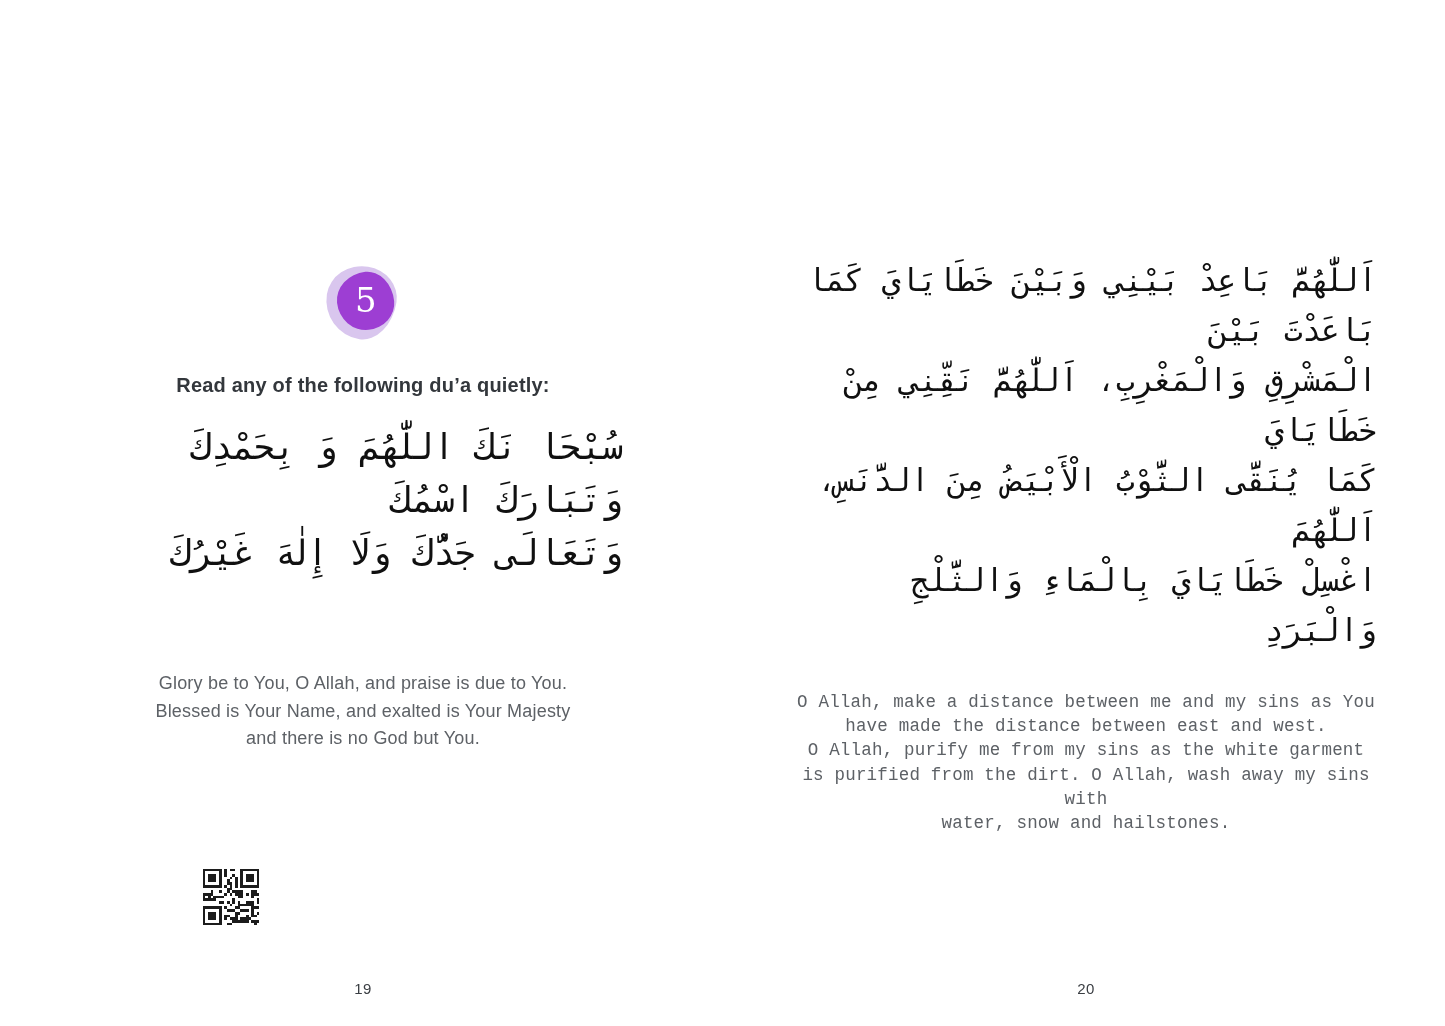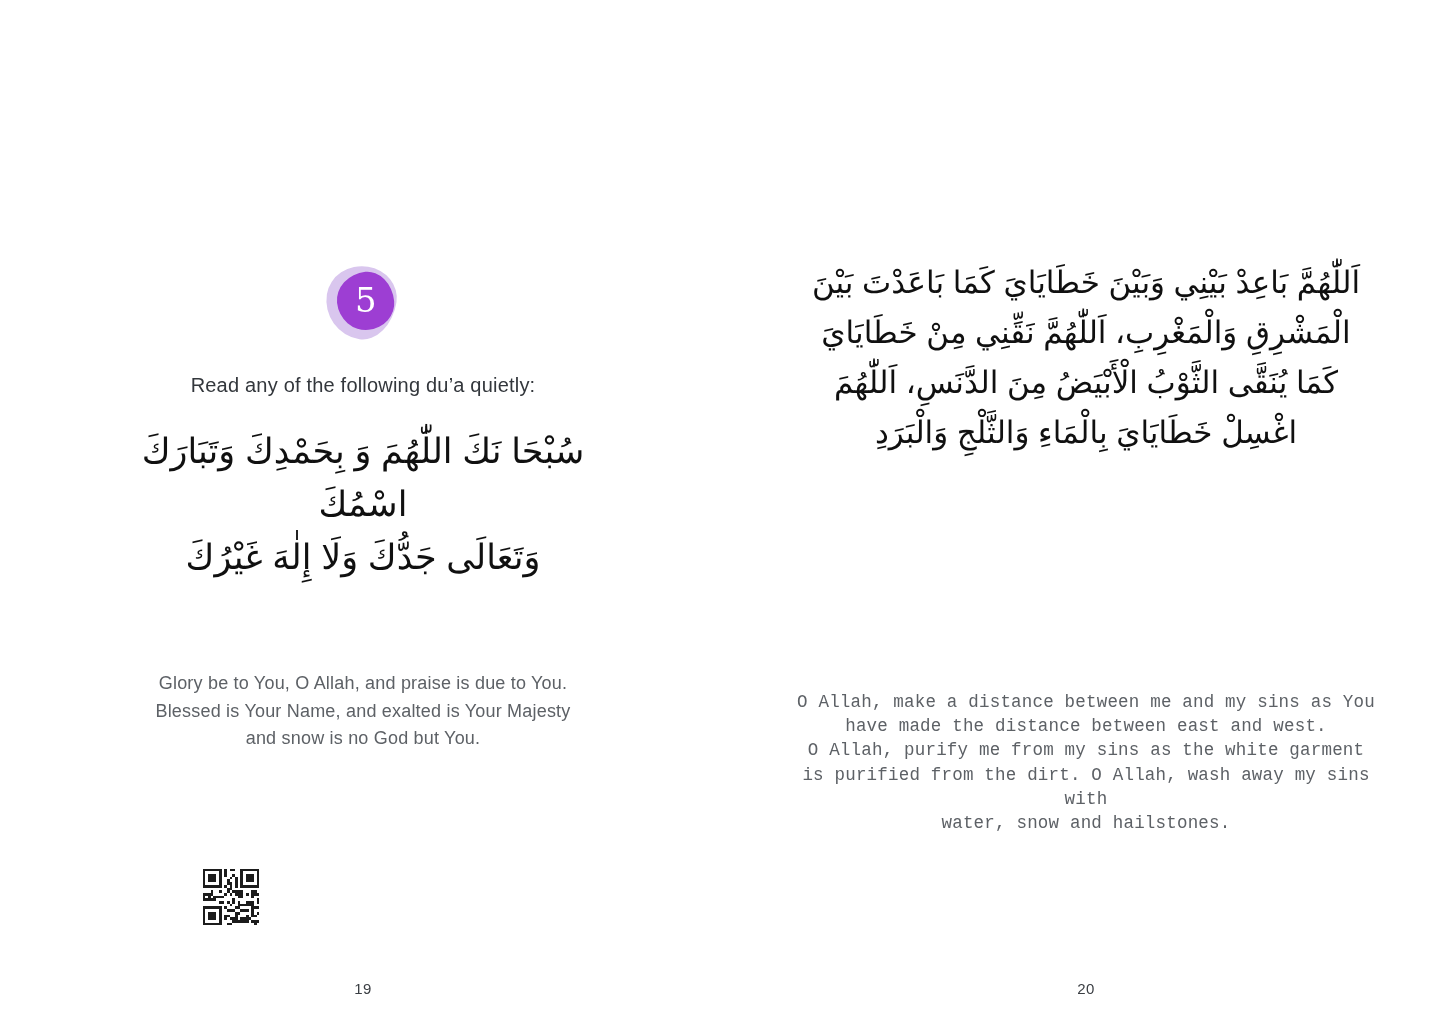--- a/index.html
+++ b/index.html
@@ -16,25 +16,25 @@
                 background: #d9c6ee; border-radius: 52% 48% 44% 56% / 46% 42% 58% 54%;
                 transform: rotate(9deg); }
   .blob-dark  { position: absolute; left: 11px; top: 10px; width: 57px; height: 58px;
                 background: #9d3ed3; border-radius: 55% 45% 50% 50% / 48% 55% 45% 52%;
                 transform: rotate(-6deg);
                 display: flex; align-items: center; justify-content: center; }
   .badge-num  { color: #ffffff; font-family: "DejaVu Serif", serif; font-size: 34px;
                 font-weight: 400; transform: rotate(6deg); padding-bottom: 2px; }
 
   .heading { position: absolute; top: 374px; width: 100%; text-align: center;
-             font-size: 20px; font-weight: 400; color: #33373c; letter-spacing: 0.2px;
+             font-size: 20px; font-weight: 700; color: #33373c; letter-spacing: 0.2px;
              white-space: pre-line; }
 
-  .arabic { position: absolute; width: 100%; direction: rtl; text-align: center;
-            font-family: Liberation Sans, sans-serif; color: #101010;
+  .arabic { position: absolute; width: 100%; direction: rtl; text-align: right;
+            font-family: Liberation Mono, monospace; color: #101010;
             white-space: pre-line; }
   .page-left  .arabic { top: 424px; font-size: 35px; line-height: 53px; }
   .page-right .arabic { top: 258px; font-size: 31px; line-height: 50px; }
 
   .translit { position: absolute; width: 100%; text-align: center; font-weight: 700;
               color: #2f3338; white-space: pre-line; letter-spacing: 0.2px; }
   .page-left  .translit { top: 562px; font-size: 19px; line-height: 28px; }
   .page-right .translit { top: 500px; font-size: 18.5px; line-height: 27.5px; }
 
   .translation { position: absolute; width: 100%; text-align: center;
@@ -62,21 +62,21 @@
   </div>
 
   <h1 class="heading">Read any of the following du’a quietly:</h1>
 
   <div class="arabic">سُبْحَا نَكَ اللّٰهُمَ وَ بِحَمْدِكَ وَتَبَارَكَ اسْمُكَ
 وَتَعَالَى جَدُّكَ وَلَا إِلٰهَ غَيْرُكَ</div>
 
 
   <div class="translation">Glory be to You, O Allah, and praise is due to You.
 Blessed is Your Name, and exalted is Your Majesty
-and snow is no God but You.</div>
+and there is no God but You.</div>
 
   <div class="qr qr-left">
       <svg viewBox="-1 -1 23 23" shape-rendering="crispEdges" xmlns="http://www.w3.org/2000/svg">
         <rect x="0" y="0" width="1" height="1" fill="#1c1c1c"></rect>
         <rect x="1" y="0" width="1" height="1" fill="#1c1c1c"></rect>
         <rect x="2" y="0" width="1" height="1" fill="#1c1c1c"></rect>
         <rect x="3" y="0" width="1" height="1" fill="#1c1c1c"></rect>
         <rect x="4" y="0" width="1" height="1" fill="#1c1c1c"></rect>
         <rect x="5" y="0" width="1" height="1" fill="#1c1c1c"></rect>
         <rect x="6" y="0" width="1" height="1" fill="#1c1c1c"></rect>

